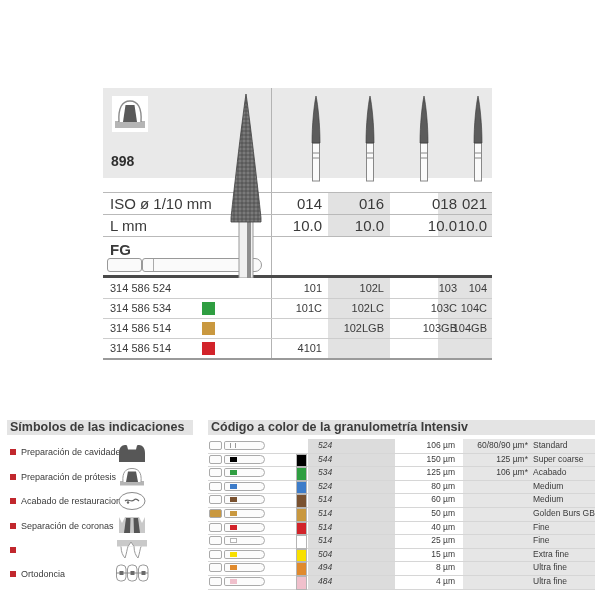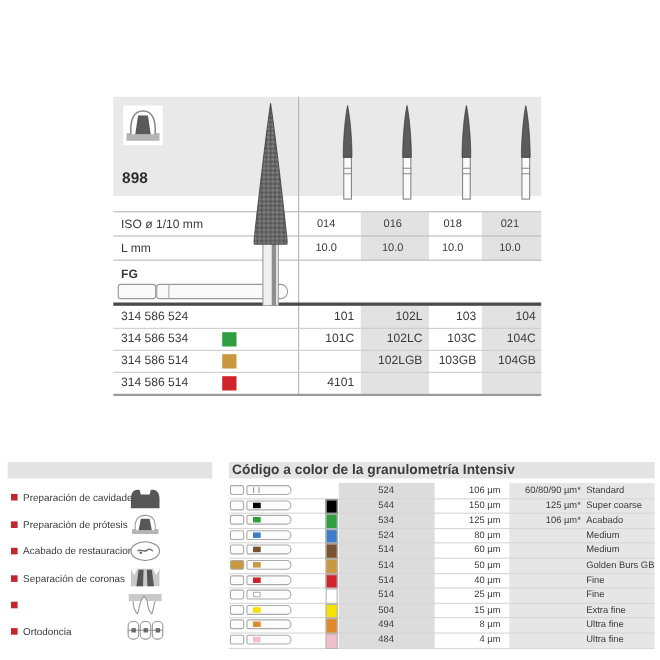--- a/index.html
+++ b/index.html
@@ -9,44 +9,44 @@
   
   .hdr-bg{left:103px;top:88px;width:389px;height:90px;background:#e9e9e9;}
   .stripe{background:#e2e2e2;}
   .vline{left:271px;top:88px;width:1px;height:270px;background:#b3b3b3;}
   .hline{left:103px;width:389px;height:1px;background:#b9b9b9;}
   .hline.dark{height:3px;background:#4a4a4a;}
   .hline.med{height:2px;background:#9a9a9a;}
   .hline.lt{background:#cdcdcd;}
   .iconbox{left:112px;top:96px;width:36px;height:36px;background:#fff;}
   .model{left:111px;top:153px;font-size:14px;font-weight:bold;color:#2e2e2e;}
-  .rowlab{left:110px;height:22px;line-height:22px;font-size:11px;}
+  .rowlab{left:110px;height:22px;line-height:22px;font-size:15px;}
   .rowlab.b{font-weight:bold;}
   .codelab{left:110px;height:20px;line-height:20px;font-size:11px;width:95px;}
   .sw{width:13px;height:13px;left:202px;}
-  .cell{height:22px;line-height:22px;font-size:10px;text-align:center;}
+  .cell{height:22px;line-height:22px;font-size:15px;text-align:right;}
   .ccell{height:20px;line-height:20px;font-size:11px;text-align:right;}
   .c1{left:271px;width:51px;} .c2{left:330px;width:54px;}
-  .c3{left:390px;width:43px;} .c4{left:440px;width:47px;}
+  .c3{left:390px;width:43px;padding-left:24px;} .c4{left:440px;width:47px;}
   
   .fg1{left:107px;top:258px;width:33px;height:12px;border:1px solid #999;border-radius:3px;background:#fafafa;}
   .fg2{left:142px;top:258px;width:118px;height:12px;border:1px solid #999;border-radius:3px 7px 7px 3px;background:#fafafa;}
   .fg2 i{position:absolute;left:10px;top:0;width:1px;height:12px;background:#aaa;}
   
   .band{background:#e4e4e4;height:15px;top:420px;}
   .ptitle{font-size:12.5px;font-weight:bold;color:#3c3c3c;line-height:15px;white-space:nowrap;}
   .sym-item{left:21px;width:150px;height:12px;font-size:9px;line-height:12px;}
   .bullet{left:10px;width:6px;height:6px;background:#c1272d;}
   .symicon{left:113px;width:38px;height:20px;}
   
   .gcolA{left:308px;top:439px;width:87px;height:150px;background:#dcdcdc;}
   .gcolB{left:463px;top:439px;width:132px;height:150px;background:#e6e6e6;}
   .grow{left:208px;width:387px;height:13.6px;border-bottom:1px solid #d6d6d6;position:absolute;}
   .grow span{position:absolute;font-size:8.5px;line-height:13.6px;height:13.6px;}
-  .gcode{left:110px;width:66px;text-align:center;}
+  .gcode{left:110px;width:66px;text-align:left;font-style:italic;}
   .ggrit{left:186px;width:61px;text-align:right;}
   .giso{left:210px;width:110px;text-align:right;}
   .gname{left:325px;width:62px;text-align:left;}
   .gsw{left:88px;top:1px;width:11px;height:11px;position:absolute;border:1px solid #b5b5b5;box-sizing:border-box;}
   .burimg{left:1px;top:2px;width:57px;height:9px;position:absolute;}
   .burimg i{position:absolute;box-sizing:border-box;}
   .seg1{left:0;top:0;width:13px;height:9px;border:1px solid #aaa;border-radius:2px;background:#fcfcfc;}
   .seg2{left:15px;top:0;width:41px;height:9px;border:1px solid #aaa;border-radius:2px 5px 5px 2px;background:#fcfcfc;}
   .bnd{left:21px;top:2px;width:7px;height:5px;}
   .bnd.ticks{background:transparent!important;border-left:1px solid #999;border-right:1px solid #999;width:6px;}
@@ -170,20 +170,21 @@
   <div class="abs ccell c4" style="top:318px;">104GB</div>
 
   <div class="abs codelab" style="top:338px;">314 586 514</div>
   <div class="abs sw" style="top: 342px; background: rgb(210, 35, 42);"></div>
   <div class="abs ccell c1" style="top:338px;">4101</div>
   <div class="abs ccell c2" style="top:338px;"></div>
   <div class="abs ccell c3" style="top:338px;"></div>
   <div class="abs ccell c4" style="top:338px;"></div>
 
   <div class="abs band" style="left:7px;width:186px;"></div>
+  <div class="abs ptitle" style="left:10px;top:420px;">Símbolos de las indicaciones</div>
 
   <div class="abs bullet" style="top:449px;"></div>
   <div class="abs sym-item" style="top:446px;">Preparación de cavidades</div>
   <div class="abs symicon" style="top:443px;">
     <svg width="38" height="20" viewBox="0 0 36 20">
       <path d="M5,19 L5,10 C5,4 9,1 13,2.5 L14,6.5 L22,6.5 L23,2.5 C27,1 31,4 31,10 L31,19 Z" fill="#575757"></path>
     </svg>
   </div>
 
   <div class="abs bullet" style="top:474px;"></div>

